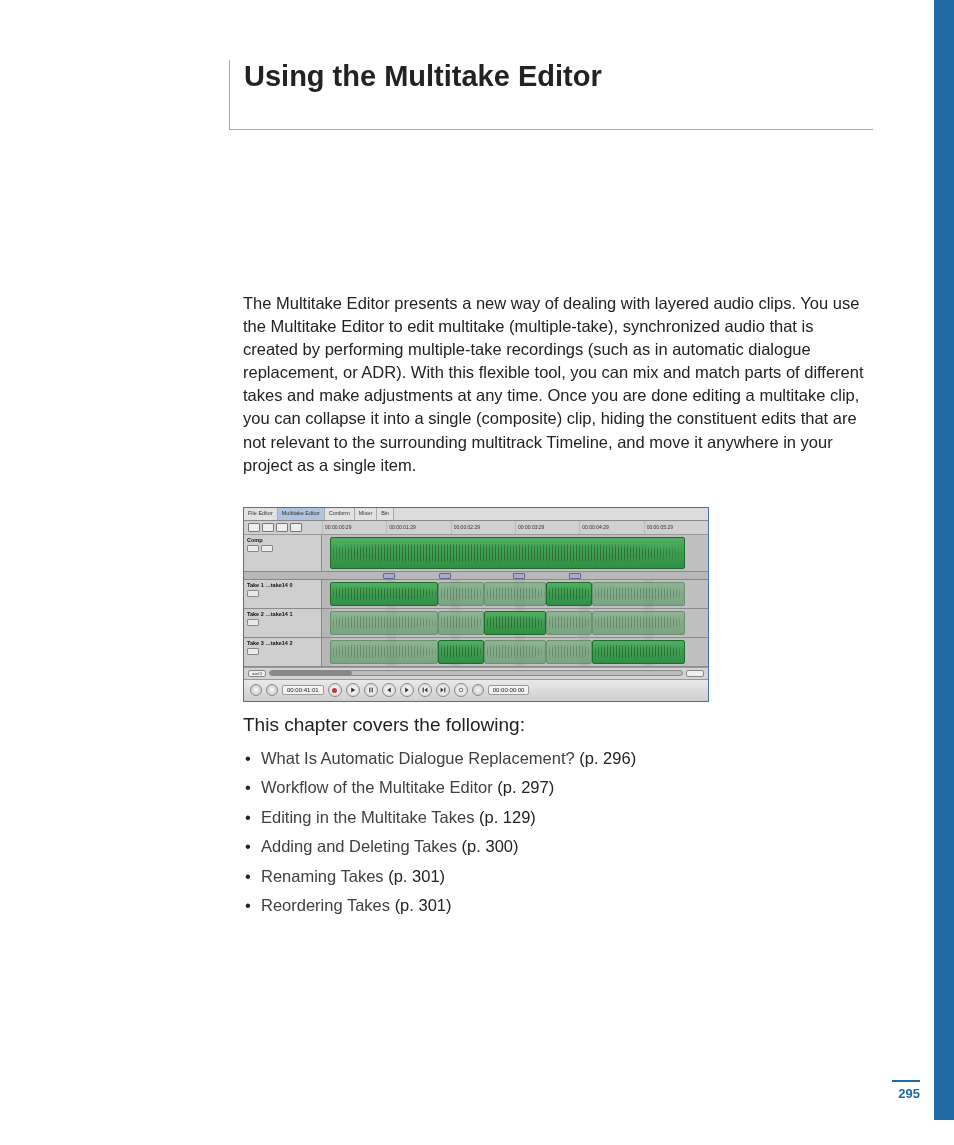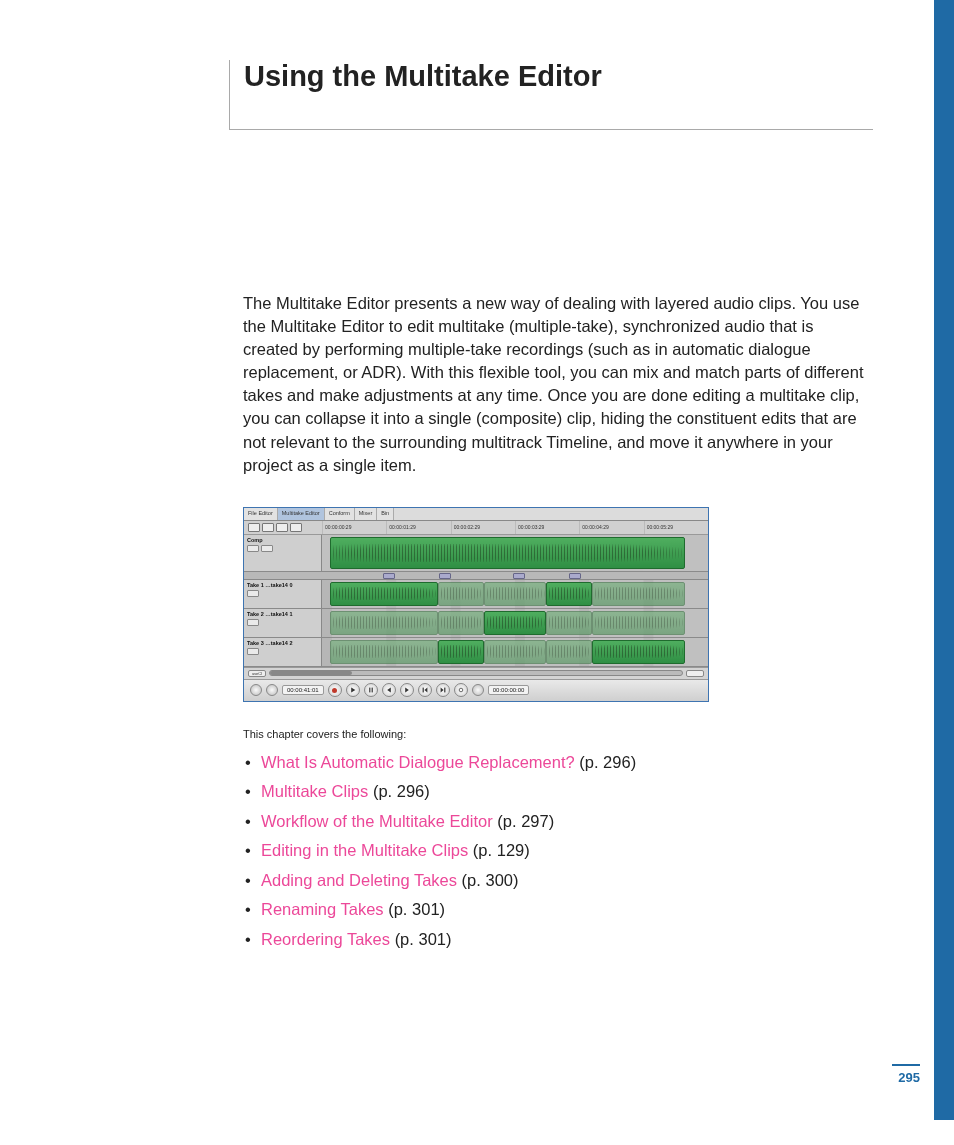--- a/index.html
+++ b/index.html
@@ -43,27 +43,27 @@
 .ss-scroll .seg { width:18px; height:7px; background:#eee; border:1px solid #888; border-radius:2px; font-size:4px; text-align:center; color:#333;}
 .ss-scroll .track { flex:1; height:6px; background:#bbb; border:1px solid #888; border-radius:3px; position:relative; }
 .ss-scroll .track i { position:absolute; left:0; width:20%; top:0; bottom:0; background:#888; border-radius:3px; }
 .ss-transport { height:22px; background:linear-gradient(#e9e9e9,#cfcfcf); border-top:1px solid #999; display:flex; align-items:center; padding:0 6px; gap:4px; }
 .ss-transport .knob { width:12px; height:12px; border-radius:50%; background:radial-gradient(#fafafa,#bbb); border:1px solid #888; }
 .ss-transport .tc { padding:1px 4px; background:#f3f3f3; border:1px solid #999; border-radius:2px; font-size:6px; color:#222; }
 .ss-transport .btn { width:14px; height:14px; border-radius:50%; background:radial-gradient(#fefefe,#cfcfcf); border:1px solid #888; display:flex; align-items:center; justify-content:center; }
 .ss-transport .btn svg { width:6px; height:6px; }
 .ss-transport .rec .dot { width:5px; height:5px; border-radius:50%; background:#c0392b; }
 .ss-transport .spacer { flex:1; }
-.covers { font-size: 11px; margin-top: 26px; }
+.covers { font-size: 19px; margin-top: 12px; }
 .toc { list-style: none; margin-top: 14px; }
 .toc li { font-size: 16.5px; line-height: 1.0; margin-bottom: 13px; padding-left: 18px; position: relative; }
 .toc li::before { content: "•"; position: absolute; left: 2px; top: 0; color: #222; }
-.toc a { color: #ec4899; text-decoration: none; }
+.toc a { color: #404040; text-decoration: none; }
 .toc .pg { color: #222; }
-.page-number { position: absolute; right: 34px; bottom: 60px; font-size: 13px; font-weight: 700; color: #1f6aa5; border-top: 2px solid #1f6aa5; padding-top: 4px; width: 28px; text-align: right; }
+.page-number { position: absolute; right: 34px; bottom: 44px; font-size: 13px; font-weight: 700; color: #1f6aa5; border-top: 2px solid #1f6aa5; padding-top: 4px; width: 28px; text-align: right; }
 </style>
 </head>
 <body>
 
 <div class="page">
   <div class="side-bar"></div>
 
   <div class="content">
 
     <div class="chapter-header">
@@ -254,23 +254,22 @@
           <div class="knob"></div>
           <div class="tc">00:00:00:00</div>
           <div class="spacer"></div>
         </div>
       </div>
 
       <div class="covers">This chapter covers the following:</div>
 
       <ul class="toc">
         <li><a href="#">What Is Automatic Dialogue Replacement?</a> <span class="pg">(p. 296)</span></li>
-        <li><a href="#">Multitake Clips</a> <span class="pg">(p. 296)</span></li>
         <li><a href="#">Workflow of the Multitake Editor</a> <span class="pg">(p. 297)</span></li>
-        <li><a href="#">Editing in the Multitake Clips</a> <span class="pg">(p. 129)</span></li>
+        <li><a href="#">Editing in the Multitake Takes</a> <span class="pg">(p. 129)</span></li>
         <li><a href="#">Adding and Deleting Takes</a> <span class="pg">(p. 300)</span></li>
         <li><a href="#">Renaming Takes</a> <span class="pg">(p. 301)</span></li>
         <li><a href="#">Reordering Takes</a> <span class="pg">(p. 301)</span></li>
       </ul>
     </div>
   </div>
 
   <div class="page-number">295</div>
 </div>
 

